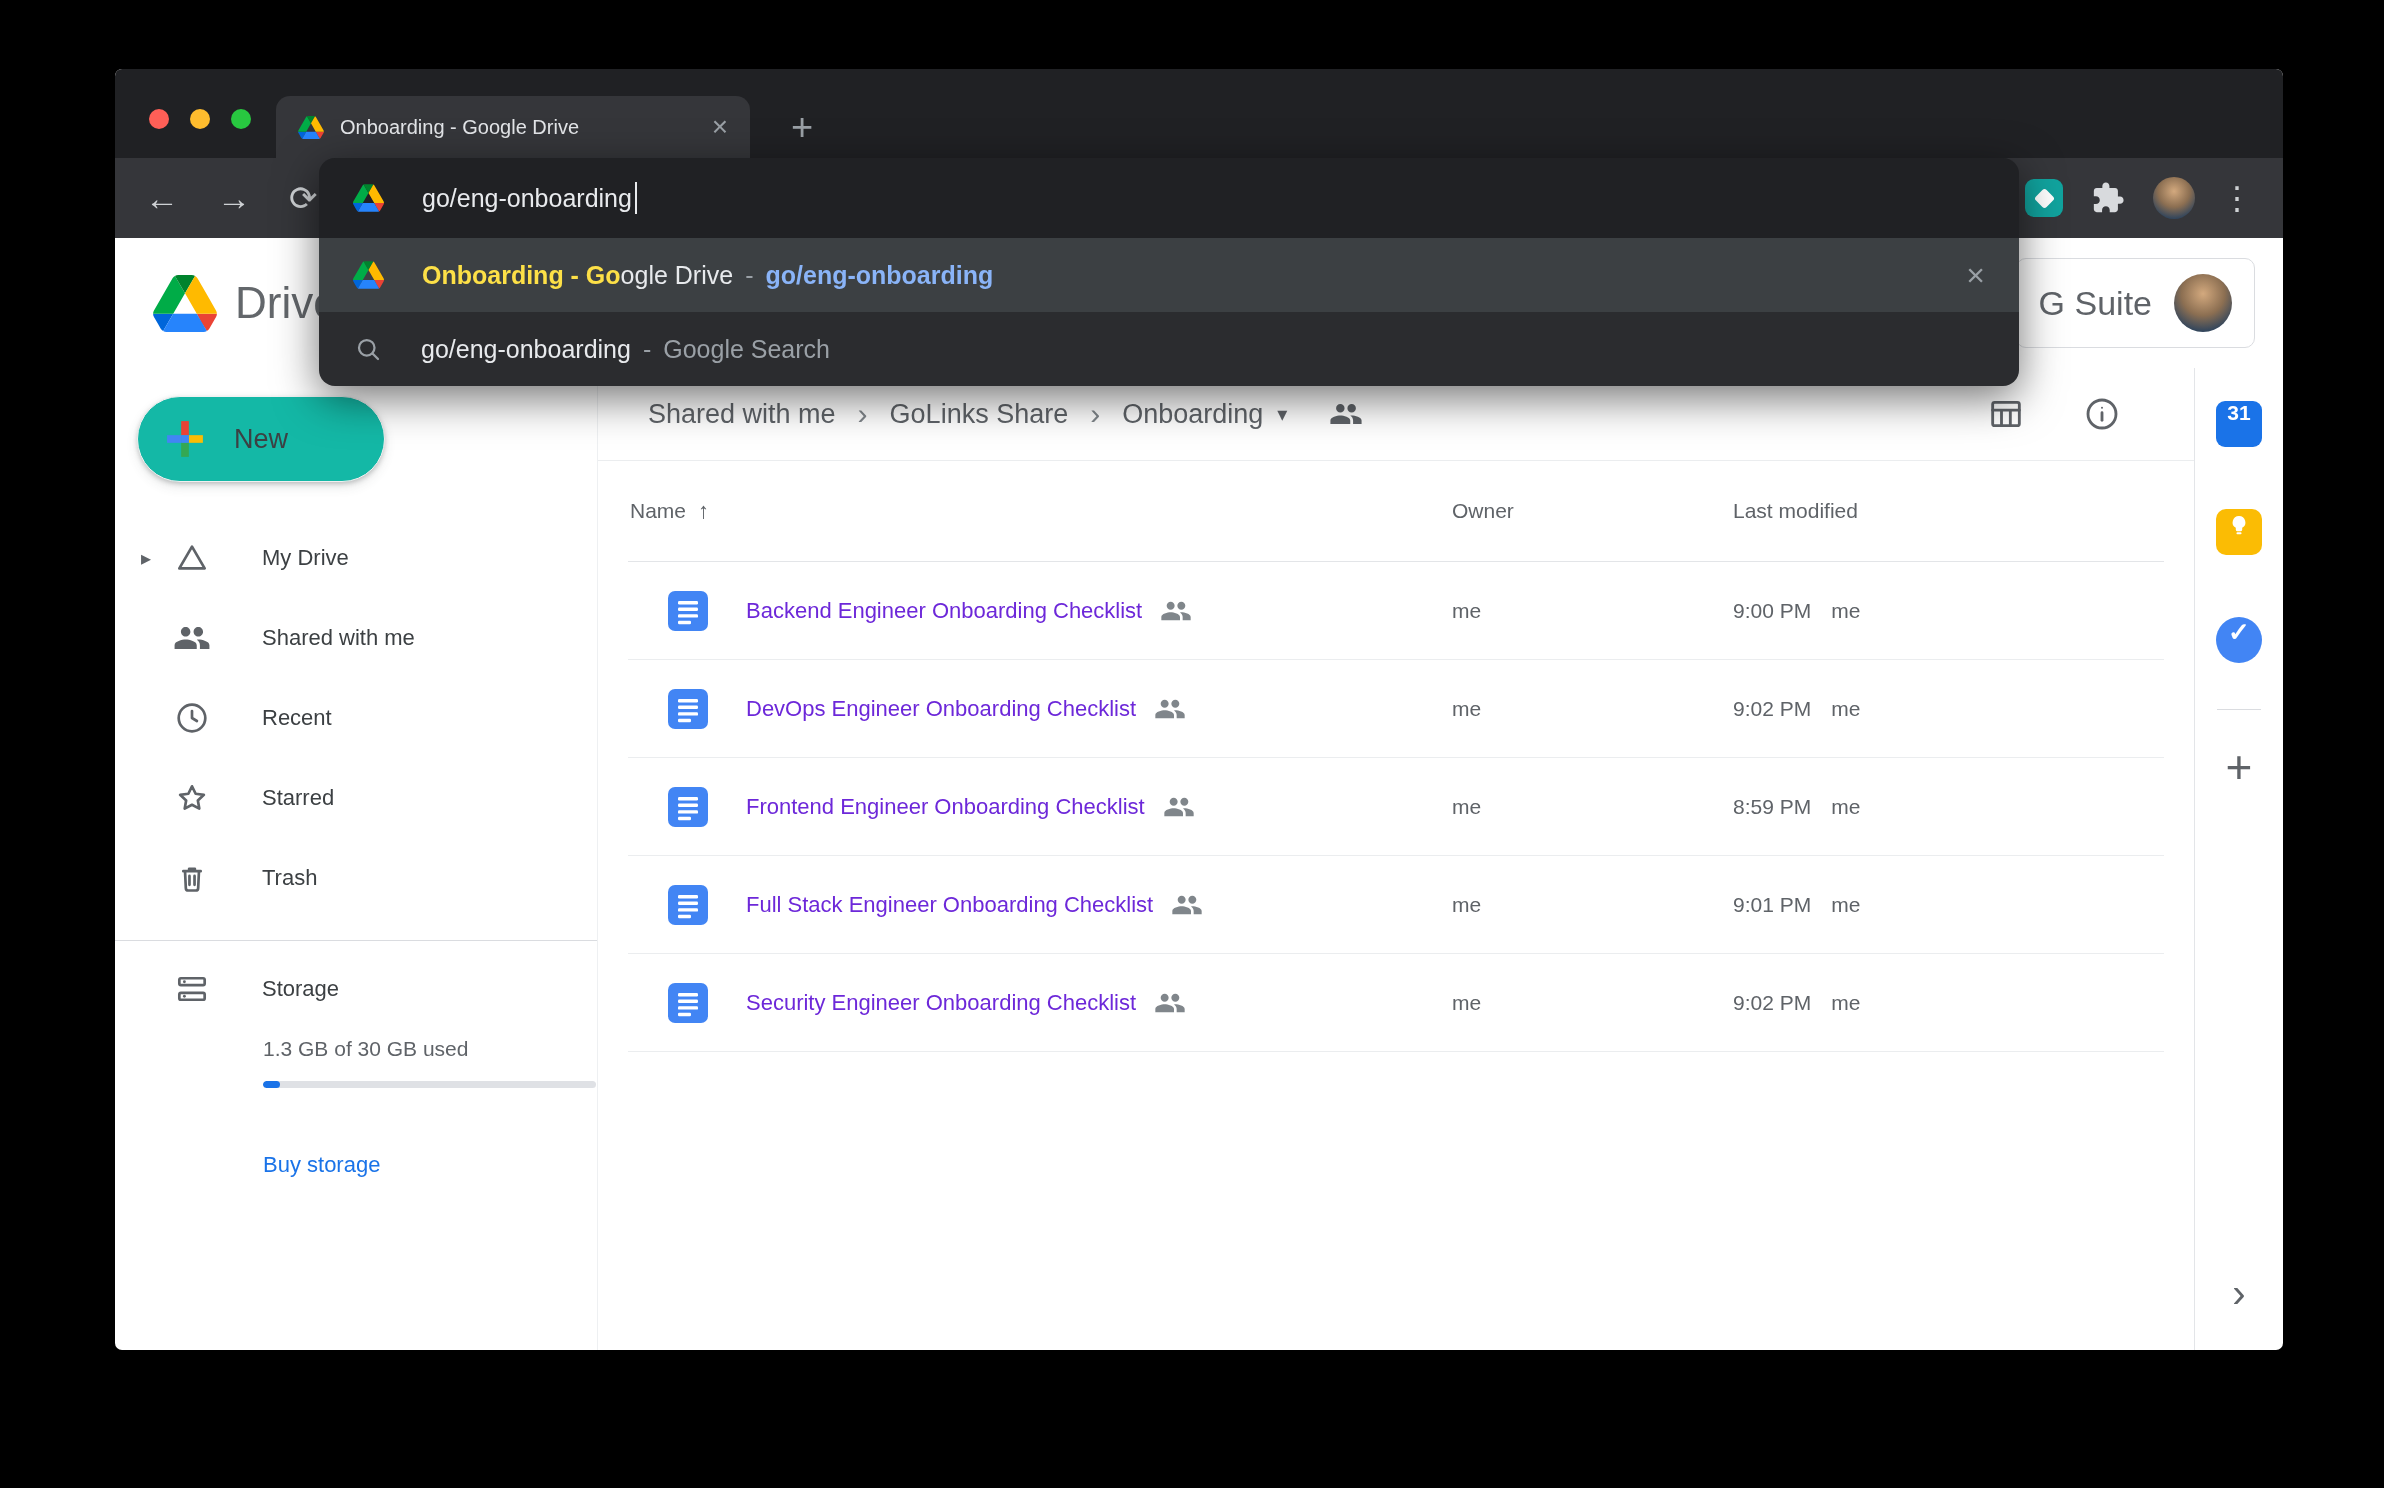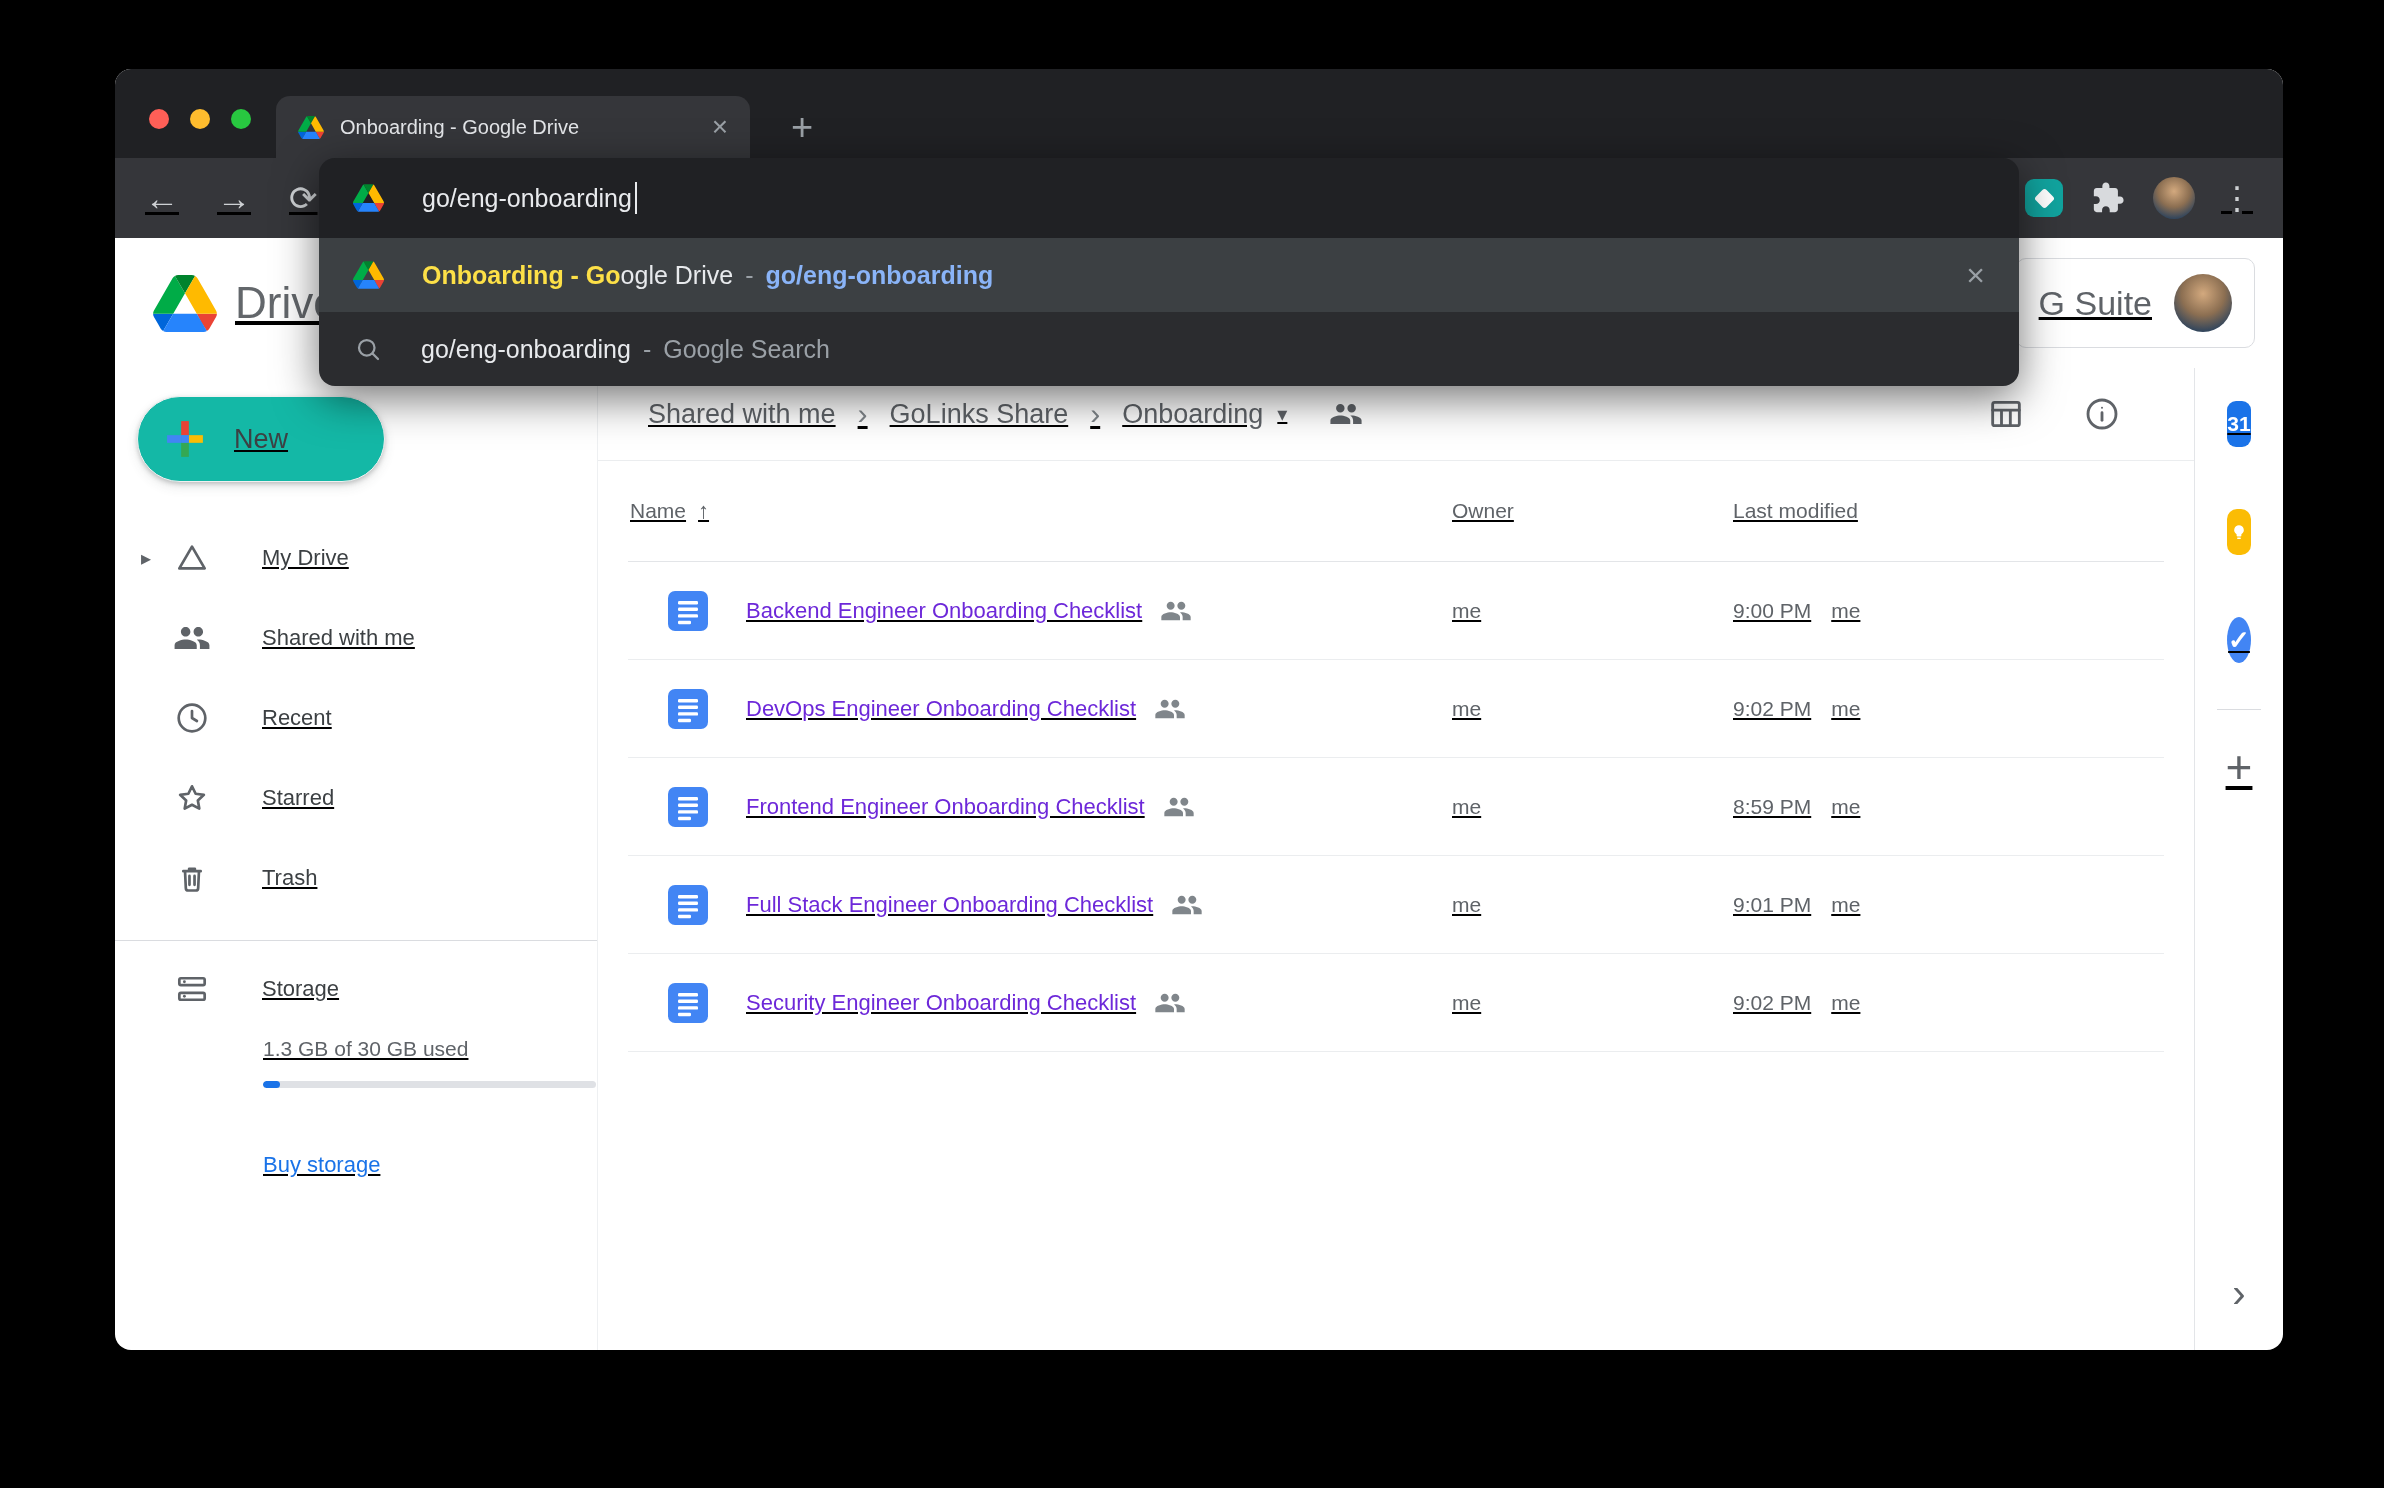--- a/index.html
+++ b/index.html
@@ -1,18 +1,18 @@
 <!DOCTYPE html>
 <html><head>
 <meta charset="utf-8">
 <style>
   html,body{margin:0;padding:0;background:#000;width:2384px;height:1488px;overflow:hidden;
     font-family:"Liberation Sans",sans-serif;-webkit-font-smoothing:antialiased;}
-  .window{position:absolute;left:115px;top:69px;width:2168px;height:1281px;border-radius:16px;
-    overflow:hidden;background:#fff;box-shadow:0 30px 90px rgba(0,0,0,.7);text-decoration:underline;}
+  .window{position:absolute;left:115px;top:69px;width:2168px;height:1281px;border-radius:7px;
+    overflow:hidden;background:#fff;box-shadow:0 30px 90px rgba(0,0,0,.7);}
 
   
   .titlebar{position:relative;height:89px;background:#202124;}
   .traffic{position:absolute;left:34px;top:40px;display:flex;gap:21px;}
   .dot{width:20px;height:20px;border-radius:50%;}
   .dot.red{background:#ff5f57}.dot.yellow{background:#febc2e}.dot.green{background:#28c840}
   .tab{position:absolute;left:161px;bottom:0;width:474px;height:62px;background:#35363a;
     border-radius:14px 14px 0 0;display:flex;align-items:center;padding:0 22px;box-sizing:border-box;gap:16px;}
   .tab .favicon{width:26px;height:23px;flex:0 0 auto;}
   .tab-title{flex:1;font-size:20px;color:#e3e5e8;white-space:nowrap;overflow:hidden;text-overflow:ellipsis;}
@@ -78,21 +78,21 @@
   .trow{height:97px;border-bottom:1px solid #ebedef;cursor:pointer;}
   .td.name{display:flex;align-items:center;padding-left:40px;box-sizing:border-box;min-width:0;}
   .docicon{width:40px;height:40px;margin-right:38px;flex:0 0 auto;}
   .fname{font-size:22px;color:#6d28d9;font-weight:500;white-space:nowrap;}
   .shared-ind{width:32px;height:32px;margin-left:18px;color:#80868b;flex:0 0 auto;}
   .td.owner,.td.mod{font-size:21px;color:#5f6368;}
   .td.mod .by{margin-left:20px;}
 
   .rightrail{width:89px;border-left:1px solid #e3e5e8;display:flex;flex-direction:column;align-items:center;
     padding-top:33px;gap:62px;position:relative;box-sizing:border-box;}
-  .rail-icon{width:24px;height:46px;display:flex;align-items:center;justify-content:center;cursor:pointer;}
+  .rail-icon{width:46px;height:46px;display:flex;align-items:flex-start;justify-content:center;cursor:pointer;}
   .rail-icon.cal{background:#1a73e8;border-radius:9px;color:#fff;font-size:21px;font-weight:700;}
   .rail-icon.keep{background:#fbbc04;border-radius:10px;}
   .rail-icon.keep svg{width:32px;height:32px;}
   .rail-icon.tasks{background:#4285f4;border-radius:50%;color:#fff;font-size:26px;font-weight:700;}
   .rail-divider{width:44px;border-top:1px solid #dadce0;margin:-16px 0;}
   .rail-plus{font-size:46px;color:#5f6368;line-height:1;margin-top:-12px;cursor:pointer;}
   .rail-chevron{position:absolute;bottom:34px;font-size:40px;color:#5f6368;cursor:pointer;}
 
   
   .omni-dropdown{position:absolute;left:204px;top:89px;width:1700px;border-radius:16px;overflow:hidden;

